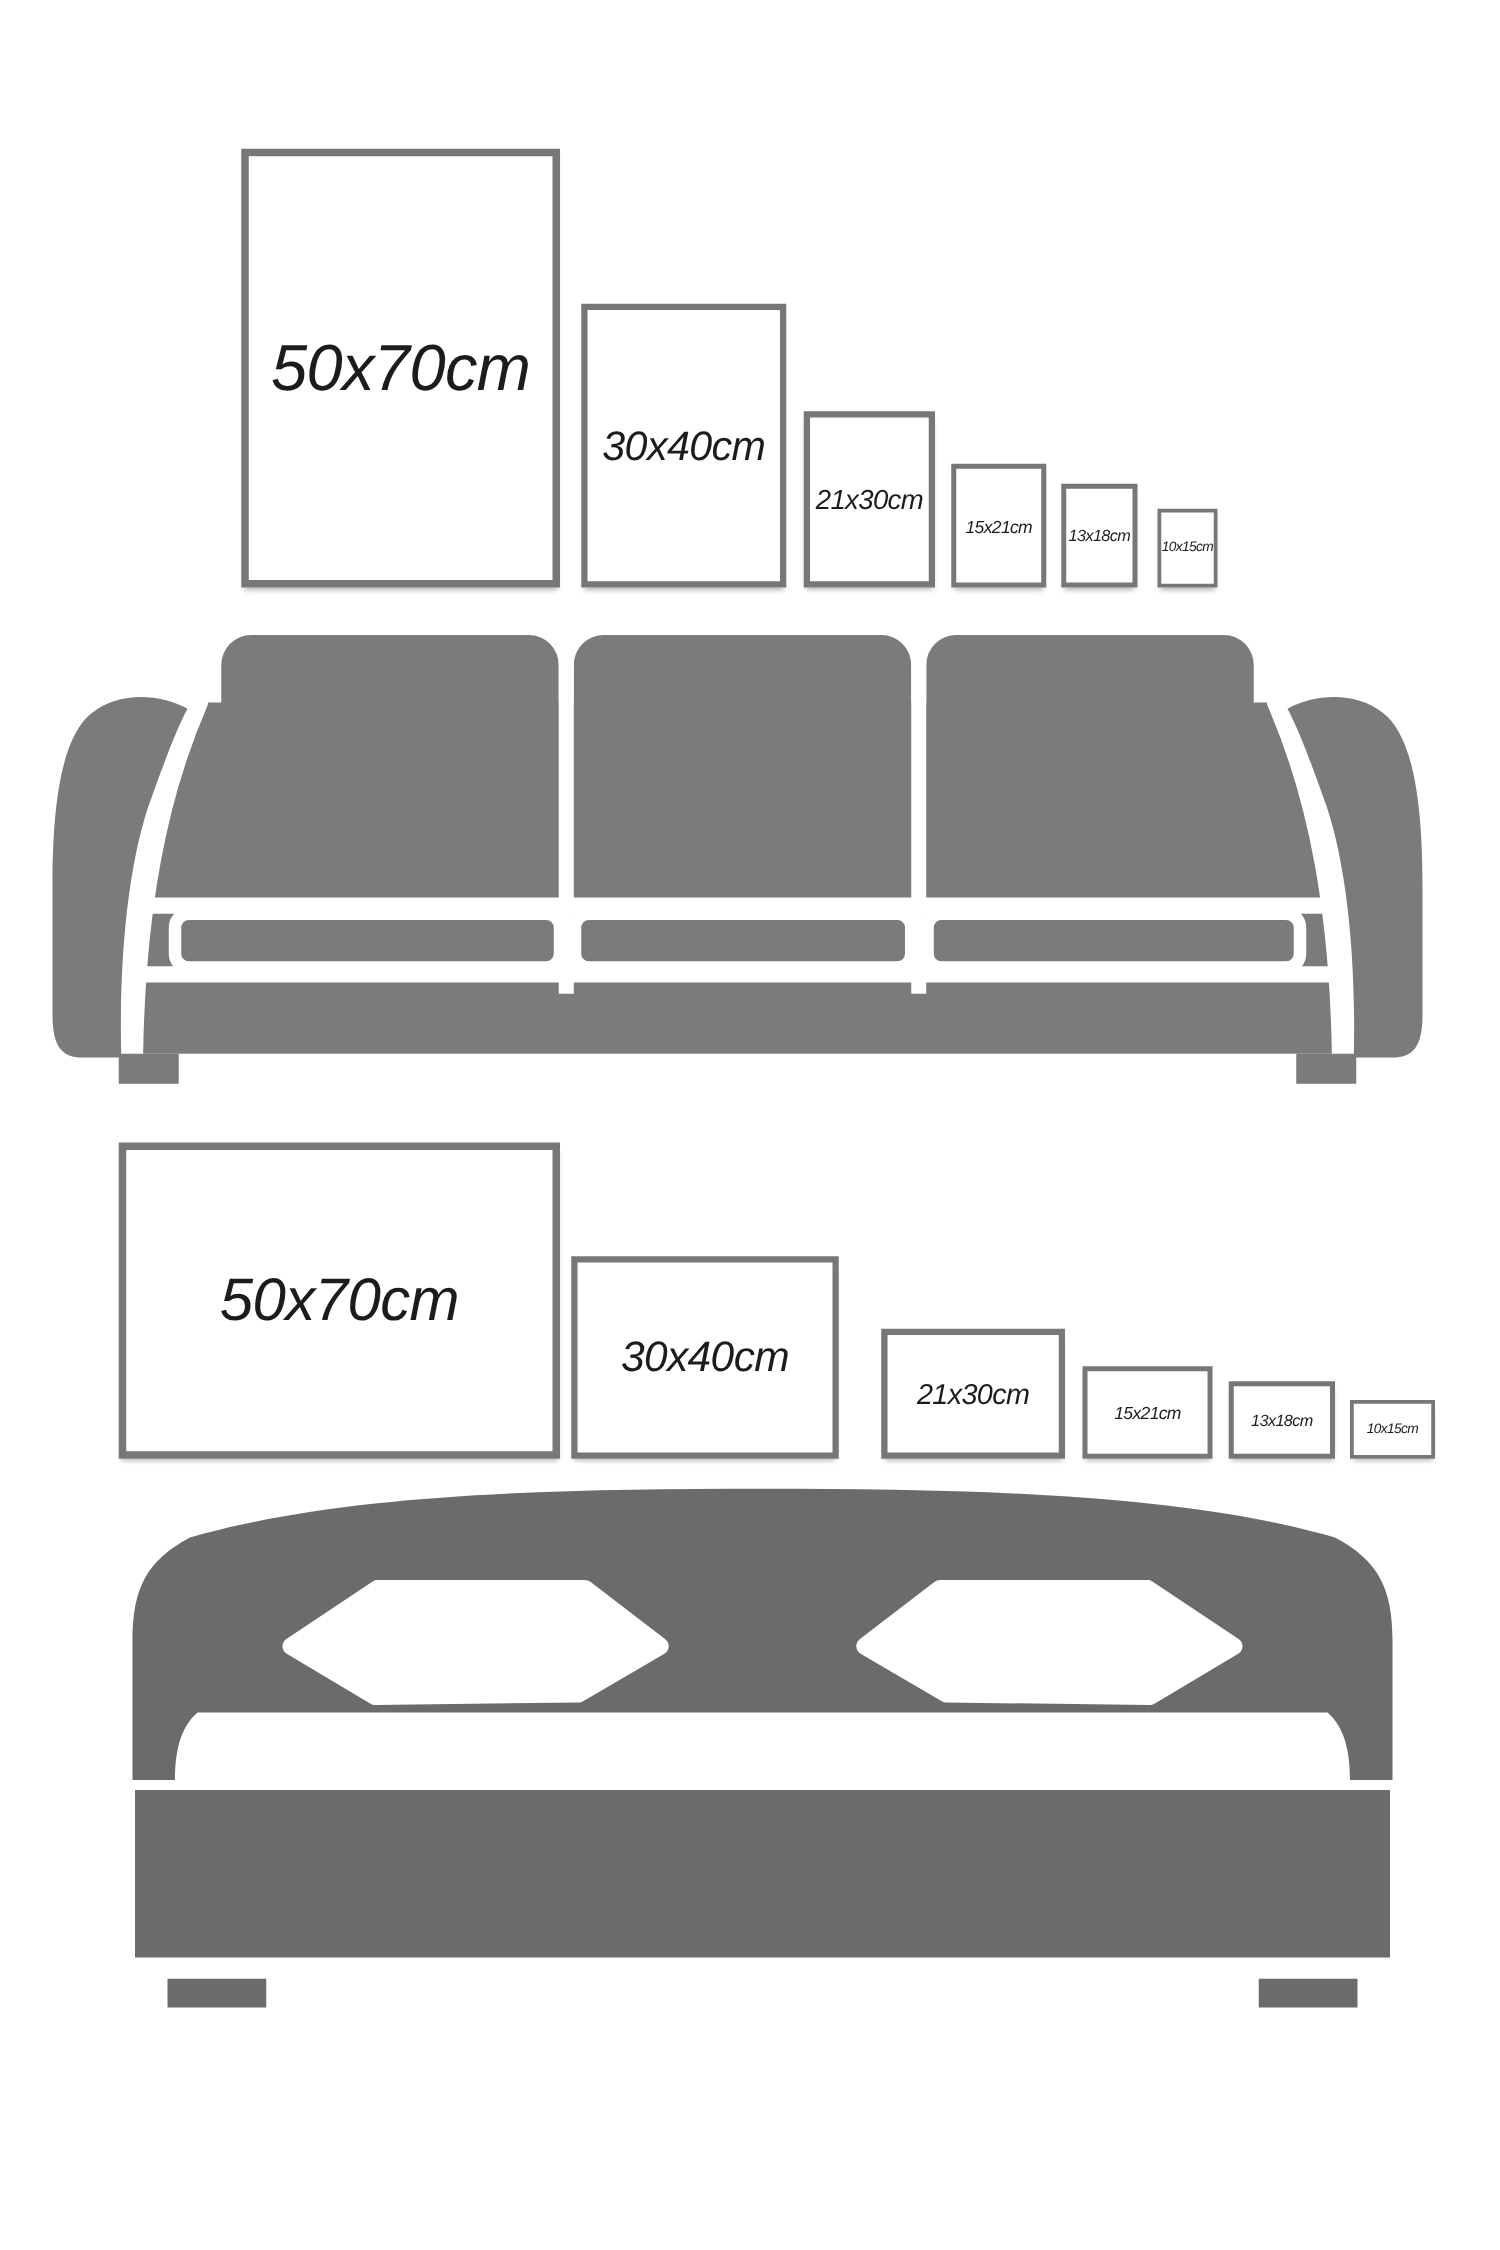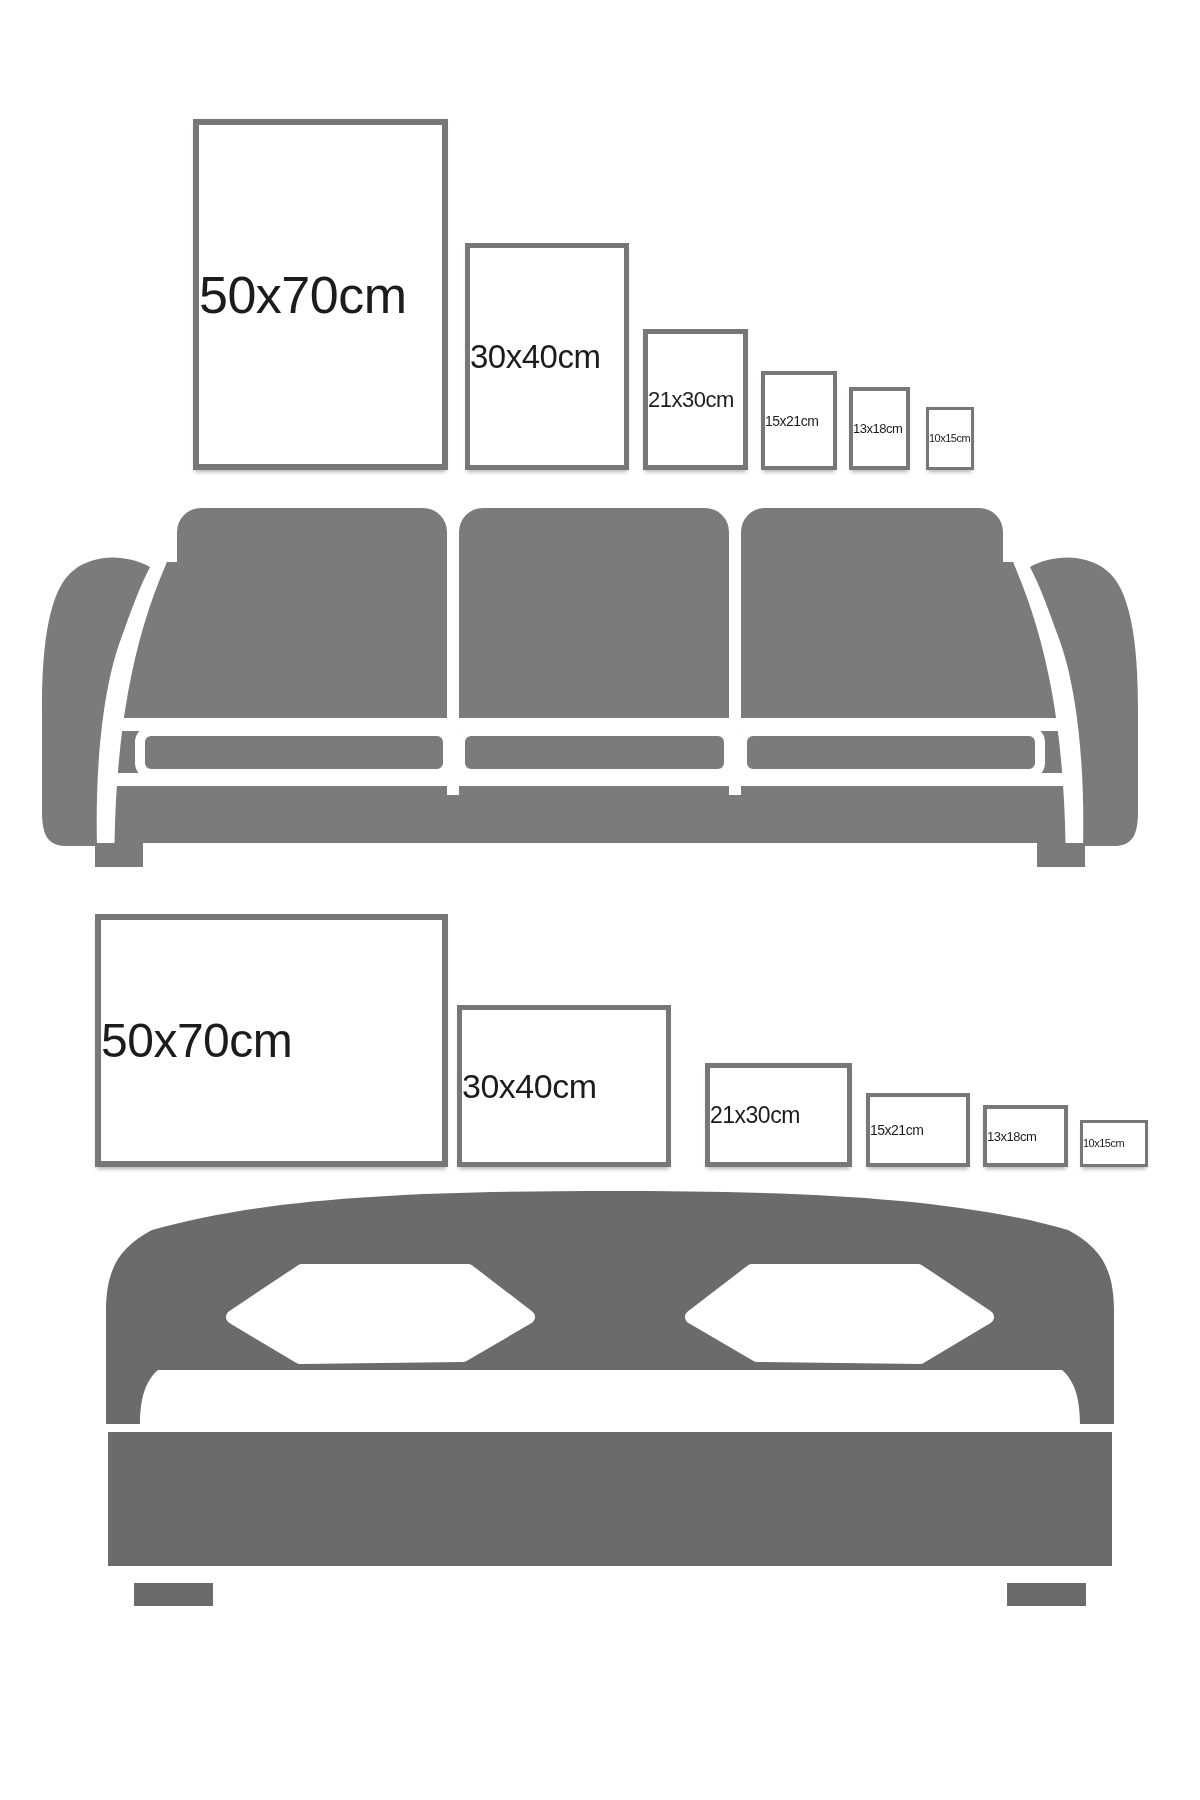--- a/index.html
+++ b/index.html
@@ -10,21 +10,23 @@
     overflow:hidden;
     font-family:"Liberation Sans", sans-serif;
   }
   .size-frame{
     position:absolute;
     box-sizing:border-box;
     background:#ffffff;
     border-style:solid;
     display:flex;
     align-items:center;
+    justify-content:center;
     box-shadow:0 4px 4px -2px rgba(0,0,0,0.30);
+    font-style:italic;
   }
   .size-label{
     color:#1c1c1c;
     line-height:1;
     letter-spacing:-0.5px;
     white-space:nowrap;
   }
   .furniture-svg{
     position:absolute;
     display:block;

